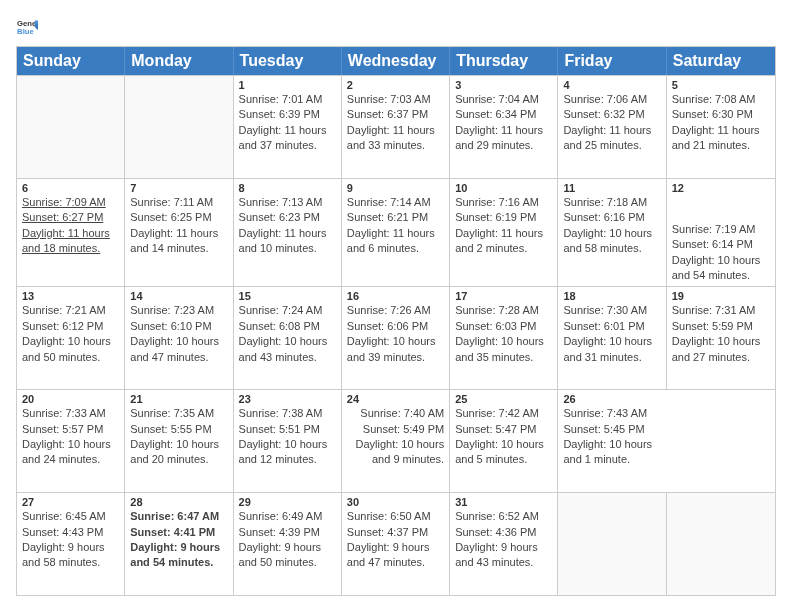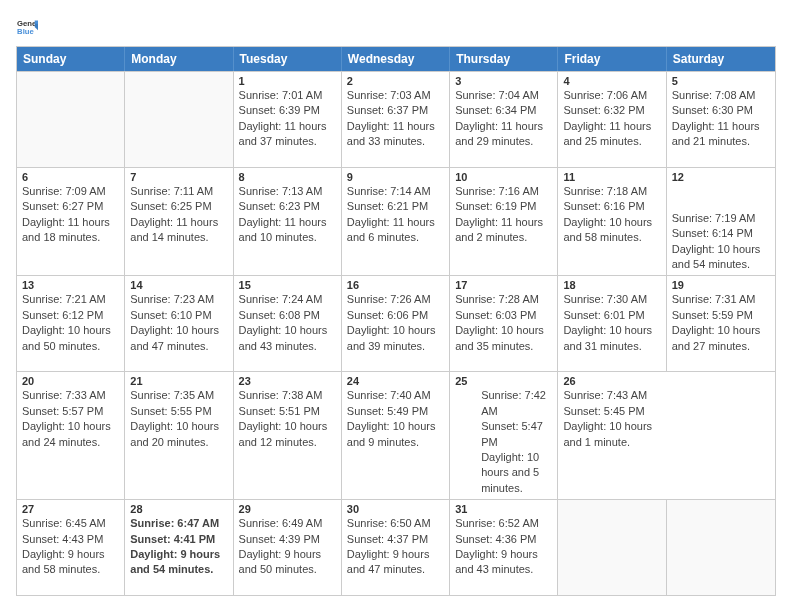--- a/index.html
+++ b/index.html
@@ -52,21 +52,21 @@
       flex-direction: column;
       border: 1px solid #ccc;
     }
     .cal-header {
       display: grid;
       grid-template-columns: repeat(7, 1fr);
       background: #3a7cc1;
     }
     .cal-header-cell {
       color: #fff;
-      font-size: 12px;
+      font-size: 16px;
       font-weight: bold;
       padding: 5px 6px;
       text-align: left;
       border-right: 1px solid #5590cc;
     }
     .cal-header-cell:last-child { border-right: none; }
     .cal-body {
       flex: 1;
       display: flex;
       flex-direction: column;
@@ -160,21 +160,21 @@
           <div class="cal-cell">
             <span class="day-number">5</span>
             <div class="day-info" style="white-space: pre-line;">Sunrise: 7:08 AM
 Sunset: 6:30 PM
 Daylight: 11 hours and 21 minutes.</div>
           </div>
         </div>
         <div class="cal-row">
           <div class="cal-cell">
             <span class="day-number">6</span>
-            <div class="day-info" style="white-space: pre-line;">Sunrise: 7:09 AM
+            <div class="day-info" style="white-space: pre-line; text-decoration: underline;">Sunrise: 7:09 AM
 Sunset: 6:27 PM
 Daylight: 11 hours and 18 minutes.</div>
           </div>
           <div class="cal-cell">
             <span class="day-number">7</span>
             <div class="day-info" style="white-space: pre-line;">Sunrise: 7:11 AM
 Sunset: 6:25 PM
 Daylight: 11 hours and 14 minutes.</div>
           </div>
           <div class="cal-cell">
@@ -266,27 +266,27 @@
 Daylight: 10 hours and 20 minutes.</div>
           </div>
           <div class="cal-cell">
             <span class="day-number">23</span>
             <div class="day-info" style="white-space: pre-line;">Sunrise: 7:38 AM
 Sunset: 5:51 PM
 Daylight: 10 hours and 12 minutes.</div>
           </div>
           <div class="cal-cell">
             <span class="day-number">24</span>
-            <div class="day-info" style="white-space: pre-line;">Sunrise: 7:40 AM
+            <div class="day-info" style="white-space: pre-line; text-align: right;">Sunrise: 7:40 AM
 Sunset: 5:49 PM
 Daylight: 10 hours and 9 minutes.</div>
           </div>
           <div class="cal-cell">
             <span class="day-number">25</span>
-            <div class="day-info" style="white-space: pre-line; margin-left: 26px;">Sunrise: 7:42 AM
+            <div class="day-info" style="white-space: pre-line;">Sunrise: 7:42 AM
 Sunset: 5:47 PM
 Daylight: 10 hours and 5 minutes.</div>
           </div>
           <div class="cal-cell">
             <span class="day-number">26</span>
             <div class="day-info" style="white-space: pre-line;">Sunrise: 7:43 AM
 Sunset: 5:45 PM
 Daylight: 10 hours and 1 minute.</div>
           </div>
         </div>

